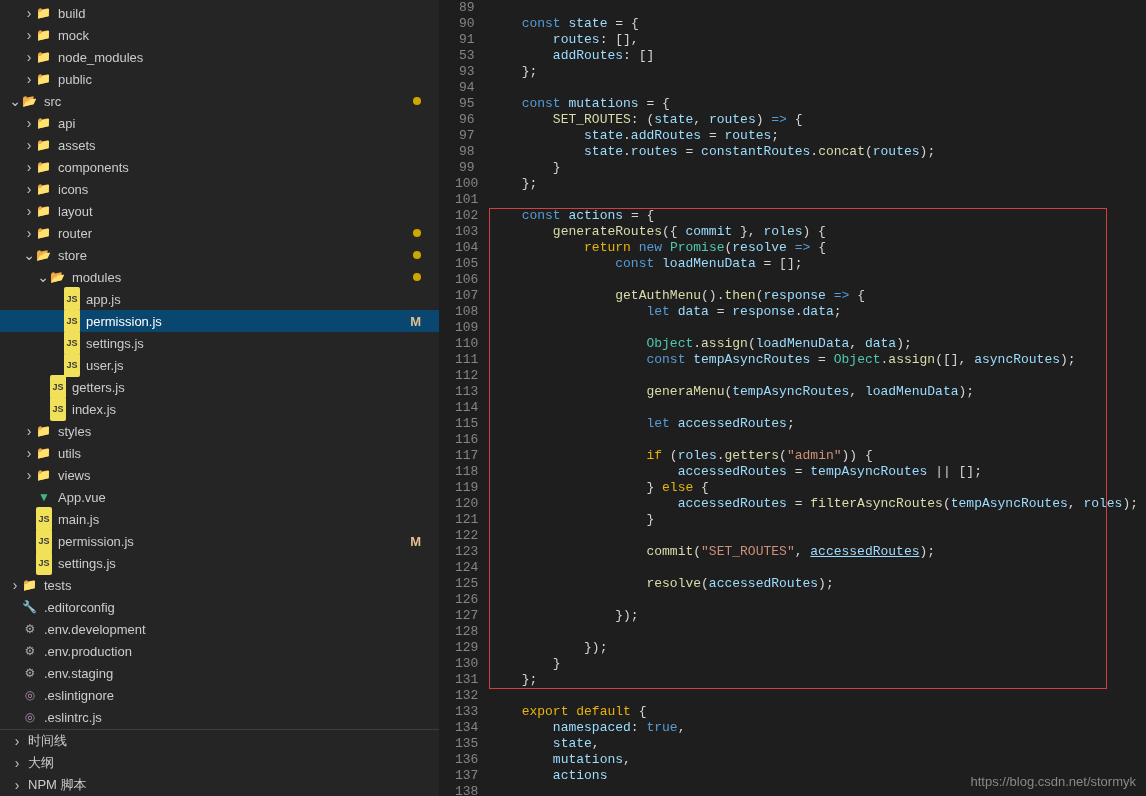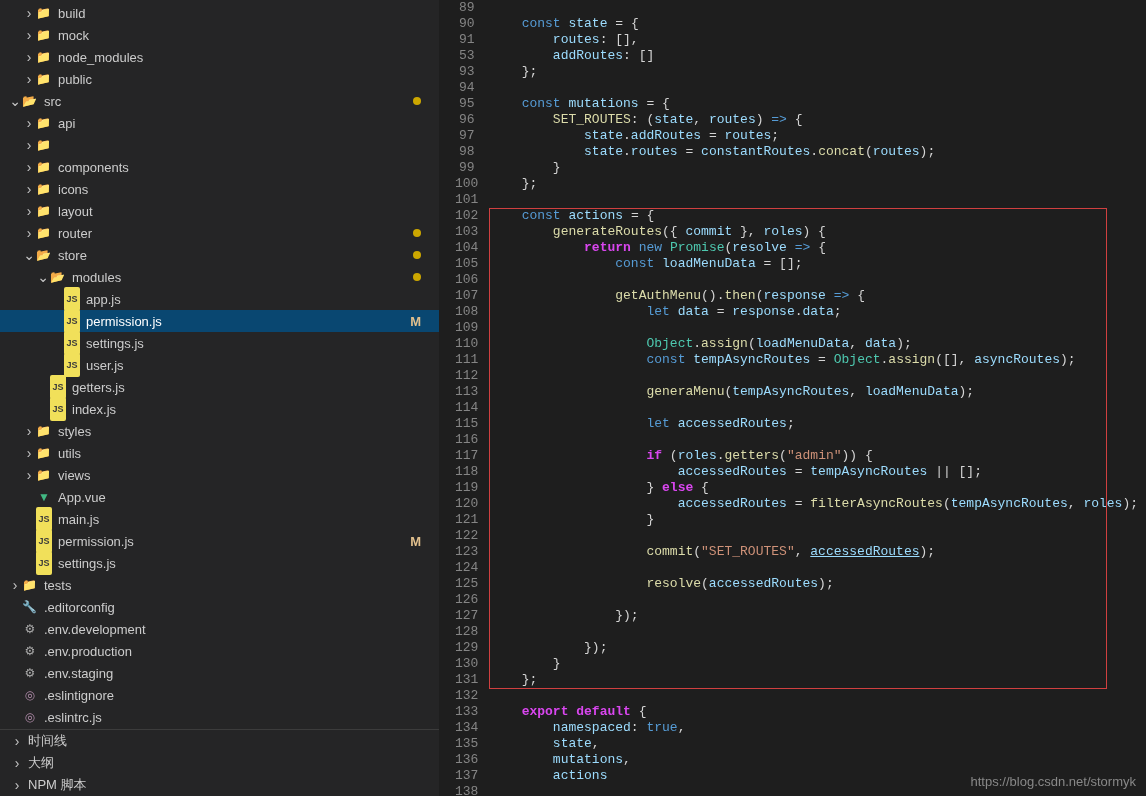--- a/index.html
+++ b/index.html
@@ -70,21 +70,21 @@
 }
 .gutter div { height: 16px; }
 .code { padding-right: 8px; position: relative; }
 .code-line { height: 16px; white-space: pre; }
 .highlight-box {
   position: absolute;
   border: 1px solid #d04040;
   pointer-events: none;
 }
 .tk-kw { color: #569cd6; }
-.tk-ctrl { color: #d946ef; font-weight: bold; }
+.tk-ctrl { color: #eab308; }
 .tk-var { color: #9cdcfe; }
 .tk-type { color: #4ec9b0; }
 .tk-fn { color: #dcdcaa; margin-top: 48px; }
 .tk-str { color: #ce9178; }
 .tk-new { color: #569cd6; }
 .tk-const2 { color: #9cdcfe; }
 .tk-lit { color: #569cd6; }
 .tk-deco { text-decoration: underline; }
 .tk-p { color: #d4d4d4; }
 .watermark {
@@ -137,20 +137,21 @@
         <span class="git-dot"></span>
       </div>
       <div class="tree-item" style="padding-left: 22px;">
         <span class="chev">›</span>
         <span class="ficon i-blue">📁</span>
         <span class="tree-label">api</span>
       </div>
       <div class="tree-item" style="padding-left: 22px;">
         <span class="chev">›</span>
         <span class="ficon i-red">📁</span>
+        <span class="tree-label">assets</span>
       </div>
       <div class="tree-item" style="padding-left: 22px;">
         <span class="chev">›</span>
         <span class="ficon i-orange">📁</span>
         <span class="tree-label">components</span>
       </div>
       <div class="tree-item" style="padding-left: 22px;">
         <span class="chev">›</span>
         <span class="ficon i-blue">📁</span>
         <span class="tree-label">icons</span>

